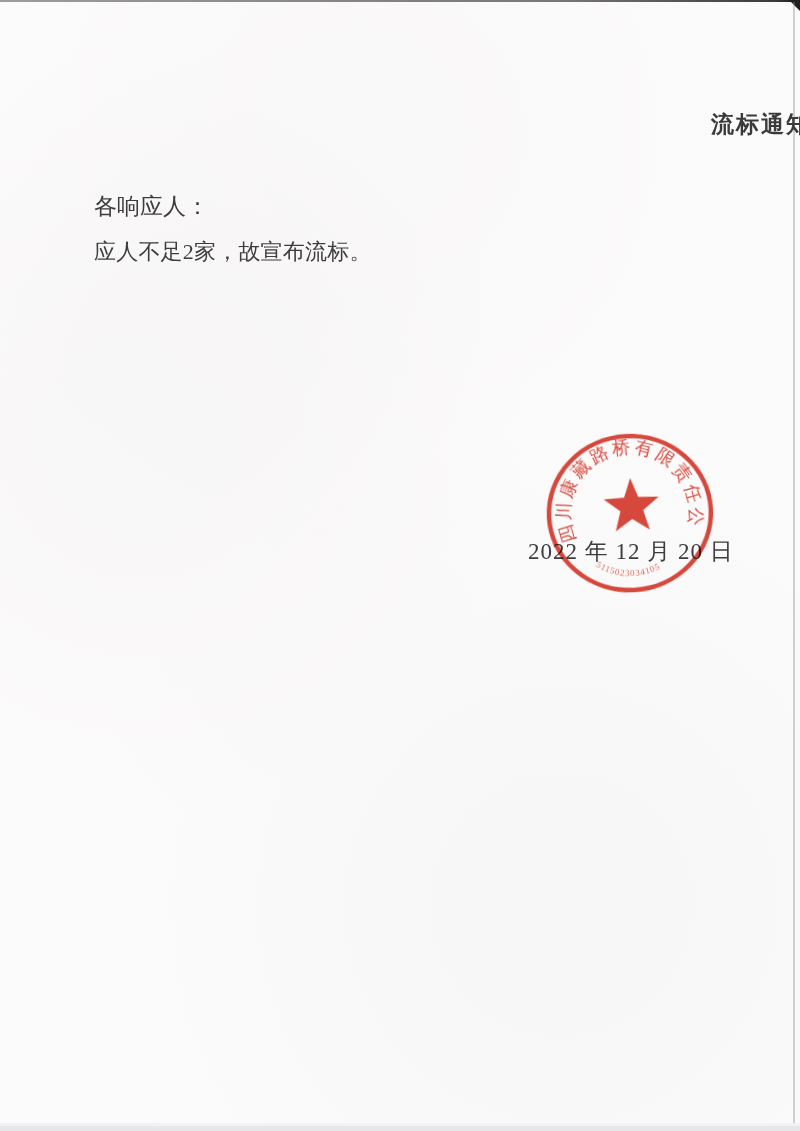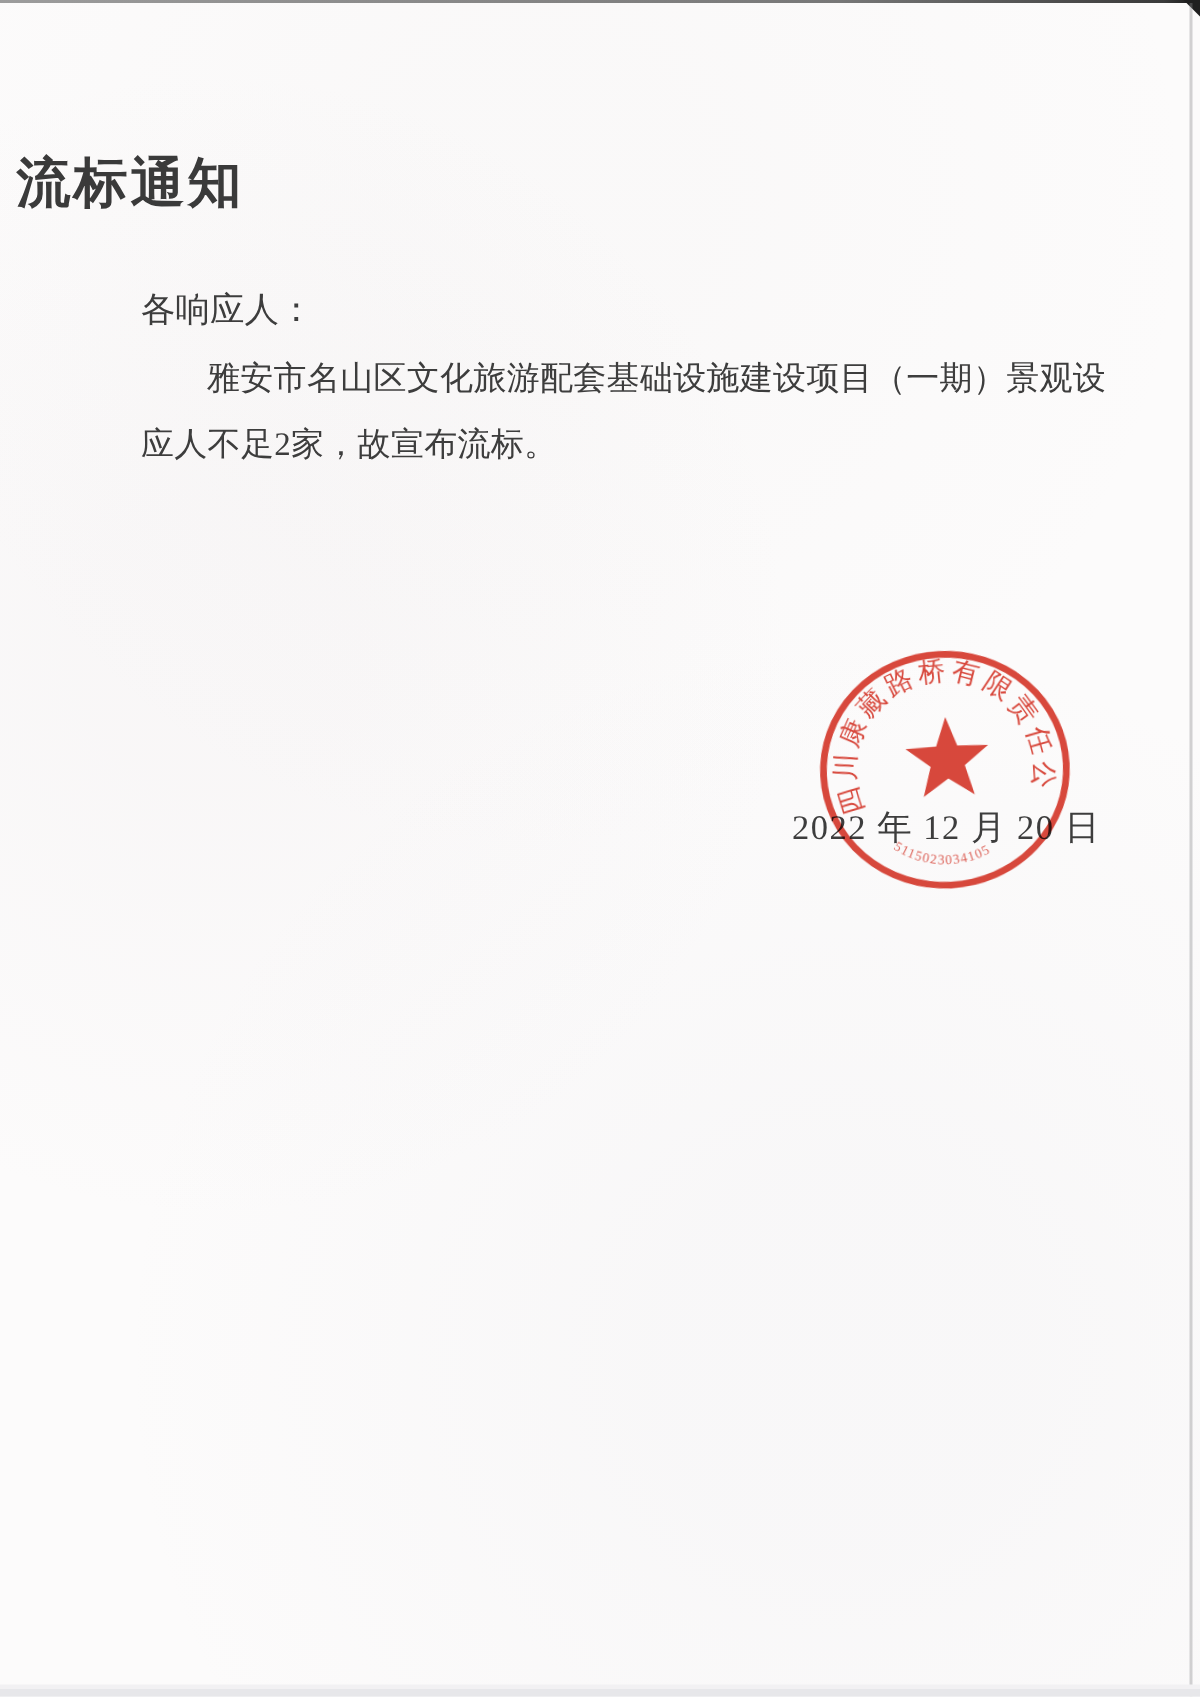--- a/index.html
+++ b/index.html
@@ -20,22 +20,22 @@
   .edge-top{position:absolute;top:0;left:0;right:0;height:2px;
     background:linear-gradient(to right,#9c9c9c,#777 70%,#3a3a3a 97%,#161616);}
   .corner-mark{position:absolute;top:0;right:0;width:0;height:0;
     border-top:11px solid #1f1f1f;border-left:11px solid transparent;}
   .edge-right{position:absolute;top:2px;right:5px;width:2px;height:1129px;
     background:rgba(140,140,142,0.38);}
   .edge-bottom{position:absolute;bottom:0;left:0;right:0;height:5px;background:#e7e7ea;}
   .edge-bottom-soft{position:absolute;bottom:5px;left:0;right:0;height:3px;background:#f2f1f3;}
 
   .title{
-    position:absolute;top:98px;left:0;width:100%;
-    text-align:left;font-size:36px;font-weight:bold;
+    position:absolute;top:109px;left:0;width:100%;
+    text-align:right;font-size:23px;font-weight:bold;
     color:#3a3a3a;letter-spacing:2px;
   }
   .title .shift{position:relative;left:11px;}
 
   .salutation{position:absolute;left:94px;top:193px;font-size:23px;line-height:28px;}
 
   .body-lines{
     position:absolute;left:94px;top:230px;width:648px;
     font-size:22px;line-height:44px;letter-spacing:0.2px;
   }
@@ -65,21 +65,20 @@
   <div class="edge-bottom-soft"></div>
   <div class="edge-bottom"></div>
 
   <div class="title scan-text">
     <span class="shift">流标通知</span>
   </div>
 
   <div class="salutation scan-text">各响应人：</div>
 
   <div class="body-lines scan-text">
-    <div class="body-line indent">雅安市名山区文化旅游配套基础设施建设项目（一期）景观设</div>
     <div class="body-line">应人不足2家，故宣布流标。</div>
   </div>
 
 
   <div class="date scan-text">2022 年 12 月 20 日</div>
 
   <svg class="seal" viewBox="0 0 176 166" xmlns="http://www.w3.org/2000/svg">
     <defs>
       <path id="companyArc" d="M 31.6,107.4 A 60,60 0 1 1 140.4,107.4" fill="none"></path>
       <path id="serialArc" d="M 47.2,131.7 A 63,63 0 0 0 124.8,131.7" fill="none"></path>

